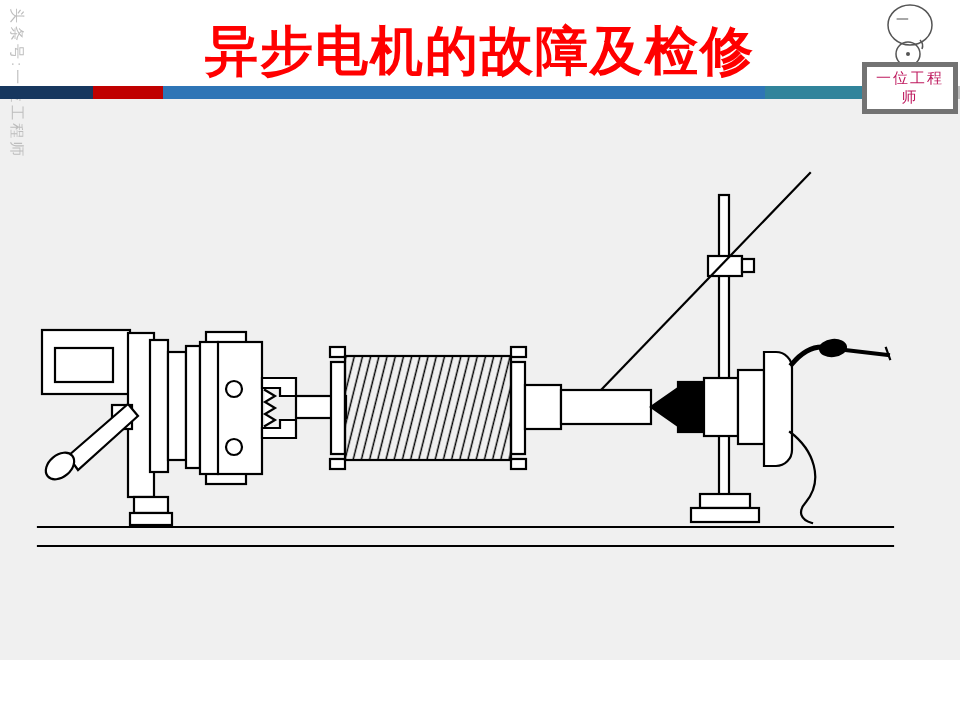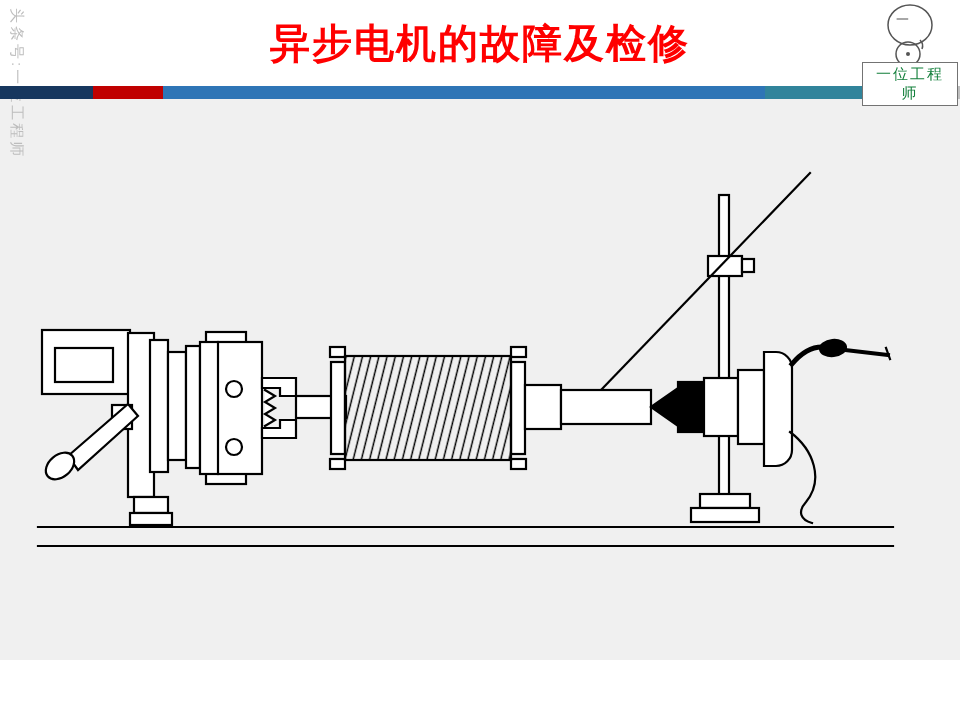--- a/index.html
+++ b/index.html
@@ -8,42 +8,42 @@
     font-family:"Liberation Sans", sans-serif;
     background:#ffffff;
   }
   .slide{position:absolute;inset:0;}
   .content-panel{
     position:absolute;left:0;top:99px;width:960px;height:561px;
     background:#f0f0f0;
   }
   .slide-title{
     position:absolute;top:16px;left:0;width:960px;
-    text-align:center;font-size:40px;font-weight:bold;letter-spacing:2px;
+    text-align:center;font-size:53px;font-weight:bold;letter-spacing:2px;
   }
   .divider{
     position:absolute;top:86px;left:0;width:960px;height:13px;
     display:flex;
   }
   .divider .seg1{width:93px;height:100%;}
   .divider .seg2{width:70px;height:100%;}
   .divider .seg3{width:602px;height:100%;}
   .divider .seg4{width:98px;height:100%;}
   .divider .seg5{width:97px;height:100%;}
   .watermark-left{
     position:absolute;left:26px;top:8px;
     transform:rotate(90deg);transform-origin:0 0;
     color:#bdbdbd;font-size:15px;letter-spacing:3px;white-space:nowrap;
   }
   .logo{
     position:absolute;top:2px;right:2px;width:96px;text-align:center;
   }
   .logo-box{
-    display:inline-block;border:1px solid #737373;background:#fff;
-    color:#15803d;font-size:15px;padding:2px 7px;letter-spacing:2px;
+    display:inline-block;border:5px solid #737373;background:#fff;
+    color:#be185d;font-size:15px;padding:2px 7px;letter-spacing:2px;
     margin-top:-4px;
   }
   .footer{
     position:absolute;right:54px;bottom:22px;
     font-size:28px;font-weight:bold;color:#1f1f1f;letter-spacing:1px;
   }
   .footer span{margin-left:6px;}
   .diagram-wrap{
     position:absolute;left:0;top:150px;width:960px;height:520px;
   }

